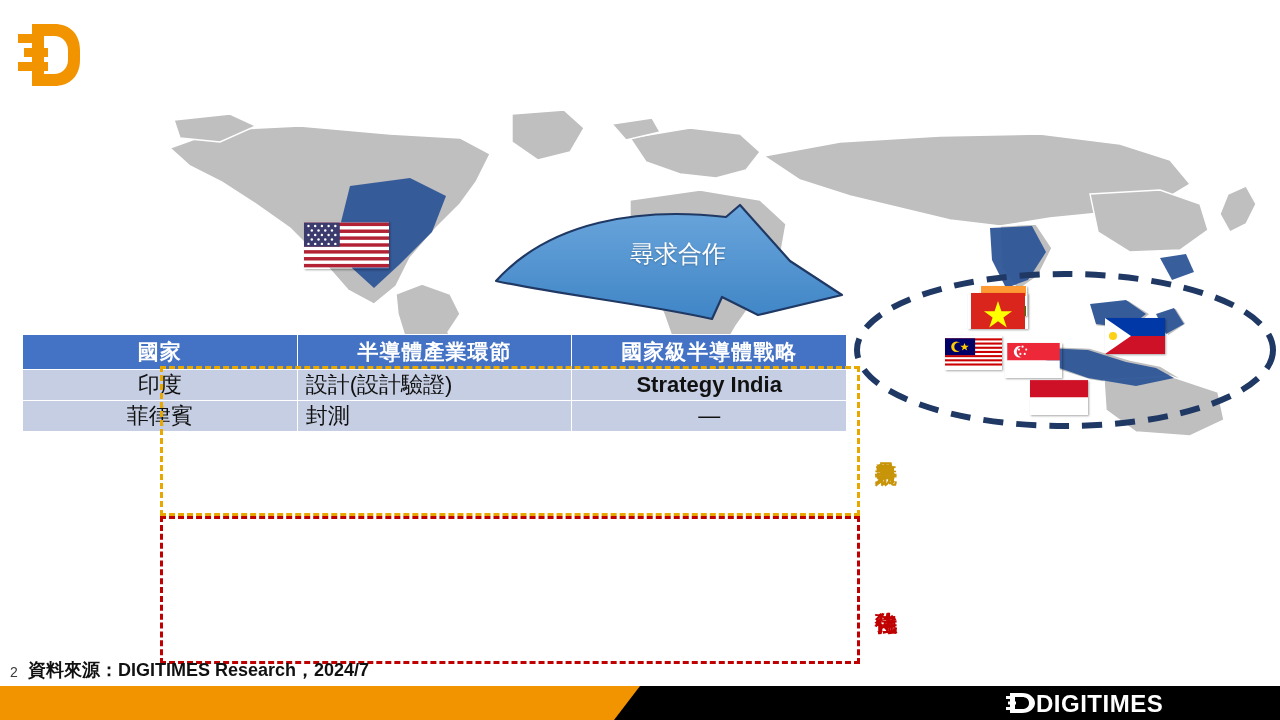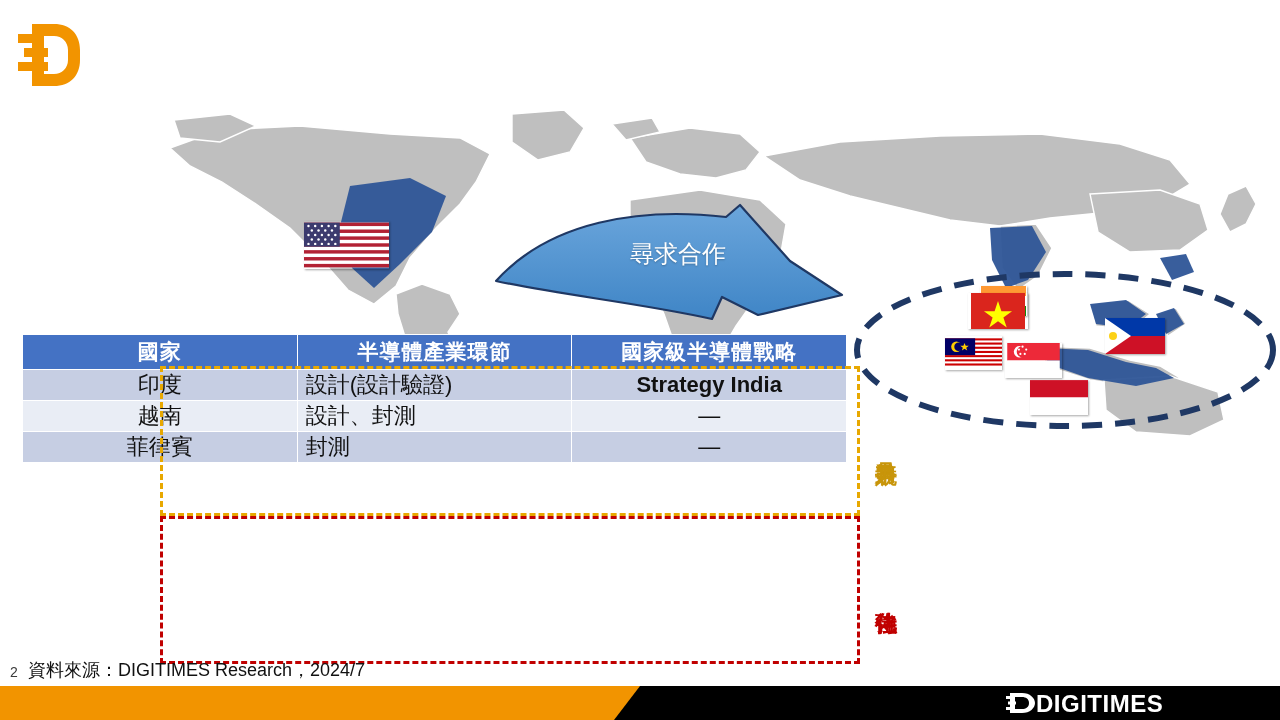--- a/index.html
+++ b/index.html
@@ -79,21 +79,21 @@
     writing-mode:vertical-rl;text-orientation:upright;
   }
   #label-competitive{left:868px;top:382px;color:#C8950A;height:125px;}
   #label-needs{left:868px;top:545px;color:#C00000;height:98px;}
 
   
   #slide-number{
     position:absolute;left:10px;top:664px;font-size:14px;color:#3a3a3a;
   }
   #source-note{
-    position:absolute;left:28px;top:658px;font-size:18px;font-weight:normal;color:#111;
+    position:absolute;left:28px;top:658px;font-size:18px;font-weight:bold;color:#111;
     white-space:nowrap;
   }
   #bottom-bar{position:absolute;left:0;top:686px;width:1280px;height:34px;}
   #brand-wordmark{
     position:absolute;right:14px;top:690px;height:26px;
   }
 </style>
 </head>
 <body>
 
@@ -276,25 +276,20 @@
       <th>半導體產業環節</th>
       <th>國家級半導體戰略</th>
     </tr>
   </thead>
   <tbody>
     <tr class="band-a">
       <td class="c-country">印度</td>
       <td class="c-segment">設計(設計驗證)</td>
       <td class="c-strategy">Strategy India</td>
     </tr>
-    <tr class="band-b">
-      <td class="c-country">越南</td>
-      <td class="c-segment">設計、封測</td>
-      <td class="c-strategy dash">—</td>
-    </tr>
     <tr class="band-a">
       <td class="c-country">菲律賓</td>
       <td class="c-segment">封測</td>
       <td class="c-strategy dash">—</td>
     </tr>
   </tbody>
 </table>
 
 <div id="bracket-competitive"></div>
 <div id="bracket-needs"></div>

